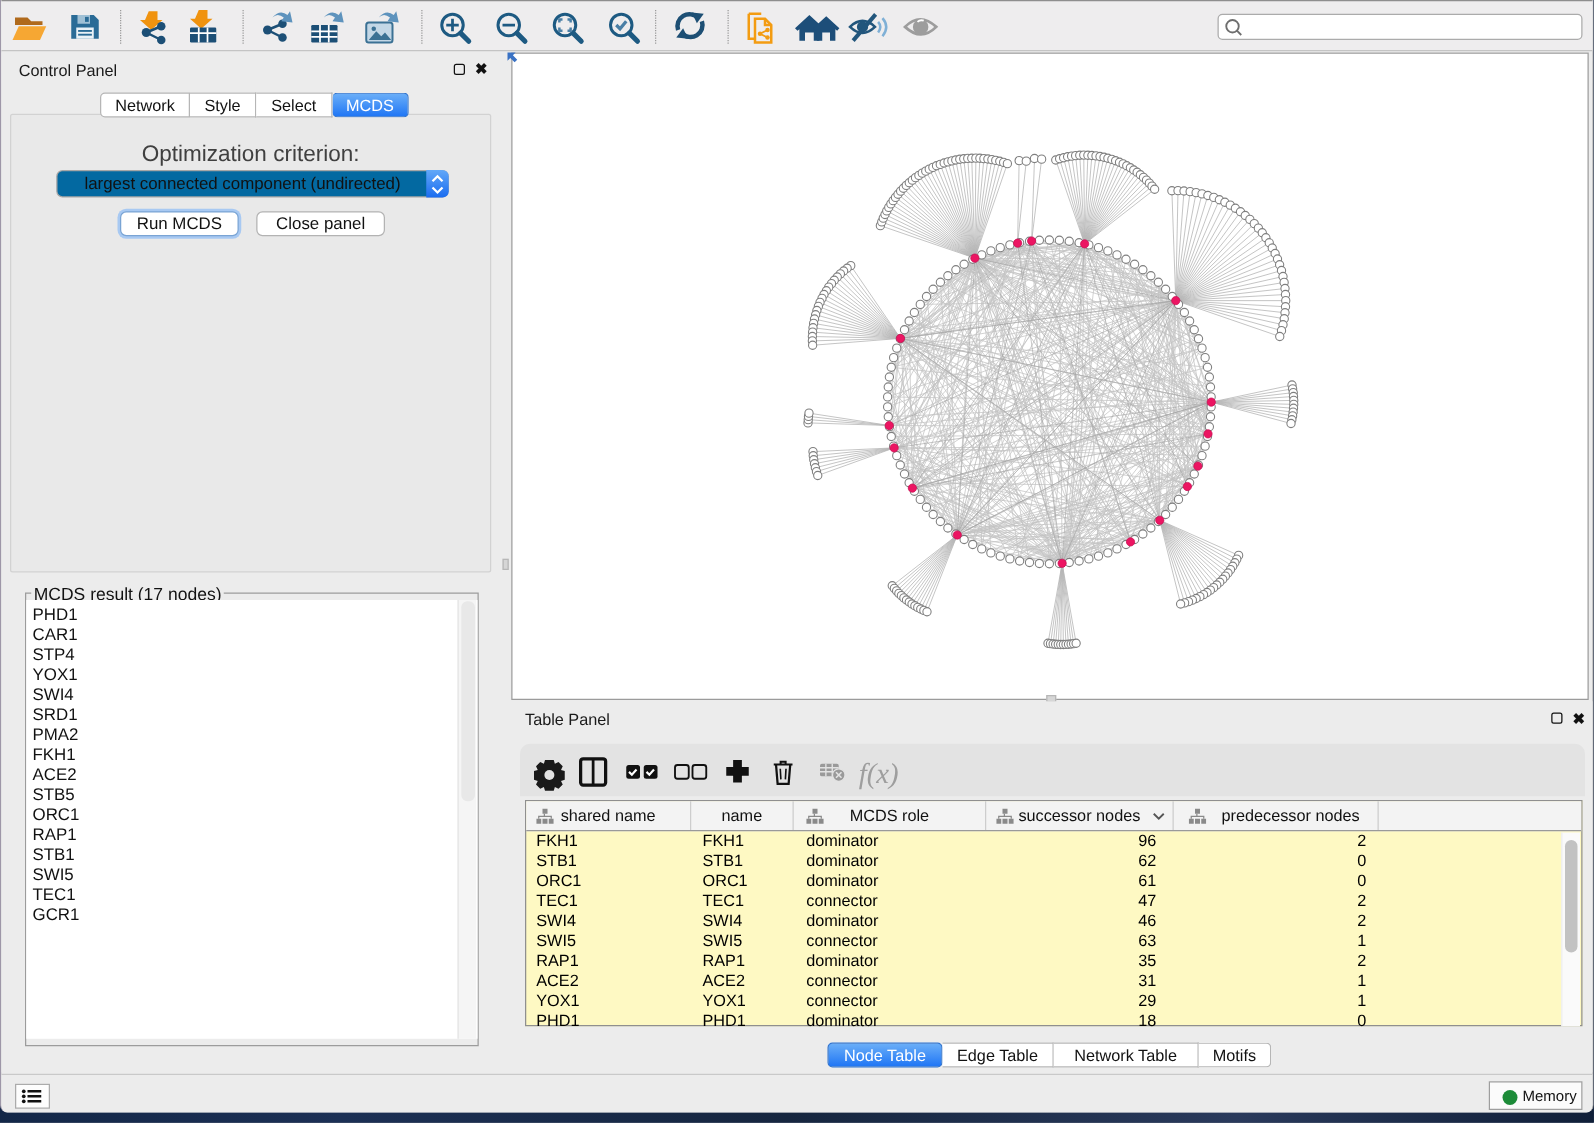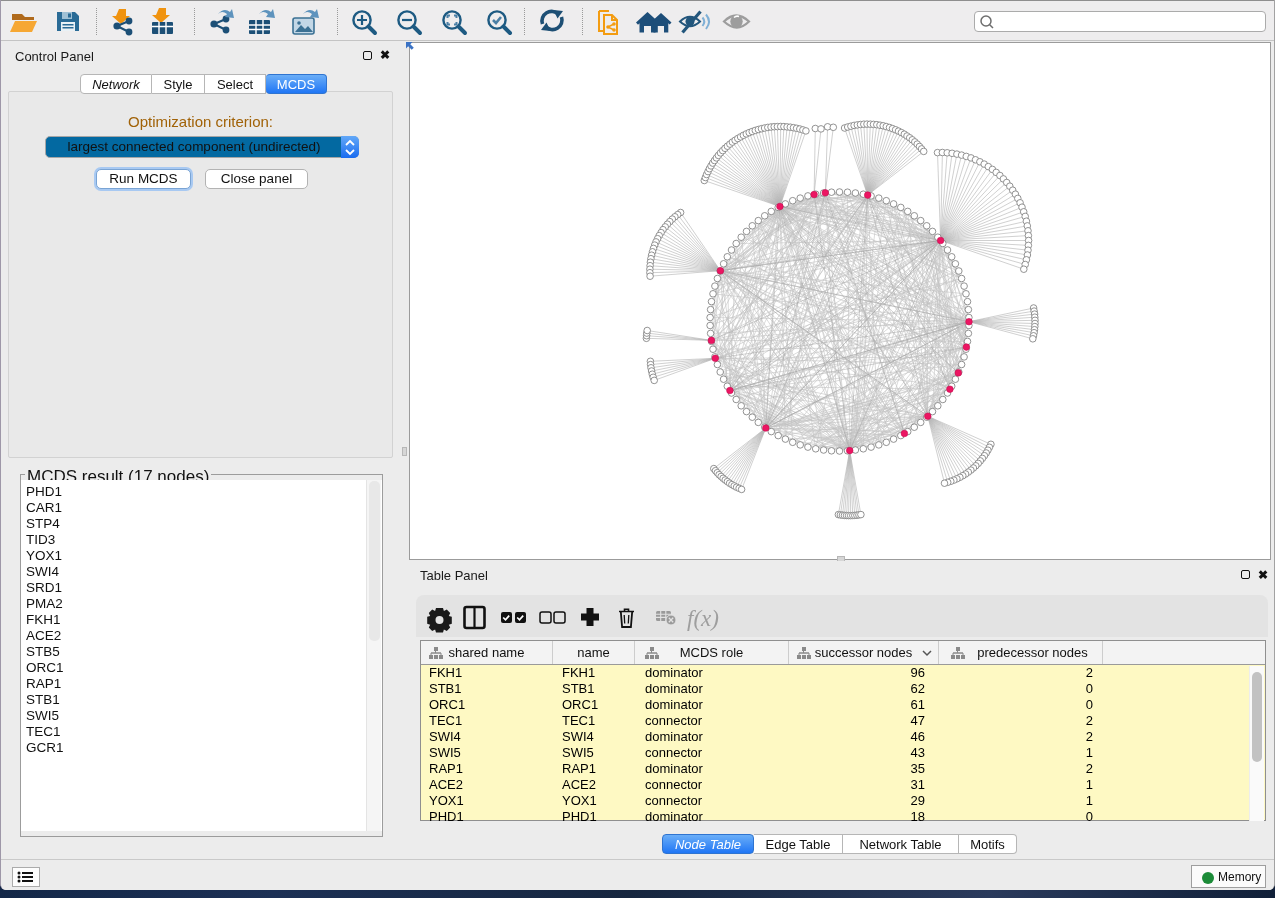--- a/index.html
+++ b/index.html
@@ -10,33 +10,33 @@
 .tsep{position:absolute;top:7px;height:27px;width:0;border-left:1px dotted #9a9a9a;}
 #searchbox{position:absolute;left:973px;top:10px;width:292px;height:21px;background:#fff;border:1px solid #ababab;border-radius:4px;}
 
 #cpanel{position:absolute;left:0;top:42px;width:399px;height:816px;background:#ececec;}
 #cp-title{position:absolute;left:14px;top:7px;font-size:13px;color:#1a1a1a;}
 .flicon{position:absolute;width:9px;height:9px;border:1.5px solid #111;border-radius:2px;background:#ececec;}
 .xicon{position:absolute;font-size:12px;font-weight:bold;color:#111;line-height:10px;}
 #cp-content{position:absolute;left:7px;top:49px;width:385px;height:367px;background:#e9e9e9;border:1px solid #d2d2d2;border-radius:2px;}
 .tabrow{position:absolute;height:20px;display:flex;}
 .tab{height:20px;line-height:19px;font-size:13px;color:#111;background:#fff;border:1px solid #b6b6b6;border-left:none;padding:0;text-align:center;white-space:nowrap;}
-.tab.first{border-left:1px solid #b6b6b6;border-radius:4px 0 0 4px;font-style:italic;}
+.tab.first{border-left:1px solid #b6b6b6;border-radius:4px 0 0 4px;}
 .tab.last{border-radius:0 4px 4px 0;}
 .tab.sel{background:linear-gradient(#6aaef8,#2076f5);color:#fff;border-color:#2f74d0;border-radius:4px;}
-#optlabel{position:absolute;left:0;top:71px;width:399px;text-align:center;font-size:15px;color:#a16207;}
+#optlabel{position:absolute;left:0;top:71px;width:399px;text-align:center;font-size:18px;color:#404040;}
 #dropdown{position:absolute;left:44px;top:94px;width:314px;height:22px;background:#0369a1;border:1px solid #a6a6a6;border-radius:5px;}
 #dropdown .txt{position:absolute;left:0;top:2px;width:296px;text-align:center;font-size:13.5px;color:#111;}
 #dropdown .step{position:absolute;right:-1px;top:-1px;width:18px;height:22px;border-radius:0 5px 5px 0;background:linear-gradient(#62a8f8,#1a6cf0);}
 #dropdown .step svg{position:absolute;left:3px;top:3px;}
 .btn{position:absolute;height:20px;background:#fff;border:1px solid #b3b3b3;border-radius:5px;font-size:13.5px;color:#111;text-align:center;line-height:18px;}
 #runbtn{left:95px;top:127px;width:95px;box-shadow:0 0 0 2px #a8c9f2;border-color:#7aa4d4;}
 #closebtn{left:204px;top:127px;width:103px;}
 #fieldset{position:absolute;left:19px;top:432px;width:363px;height:363px;border:1px solid #9c9c9c;}
-#fieldlegend{position:absolute;left:24px;top:425px;background:#ececec;padding:0 2px;font-size:17px;color:#111;}
+#fieldlegend{position:absolute;left:24px;top:425px;background:#ececec;padding:0 2px;font-size:14px;color:#111;}
 #mlist{position:absolute;left:20px;top:438px;width:361px;height:351px;background:#fff;font-size:13.5px;color:#111;}
 #mlist .it{height:16px;line-height:16px;padding-left:5px;}
 #mlist .sb{position:absolute;right:1px;top:0px;width:15px;height:351px;background:#f5f5f5;border-left:1px solid #e4e4e4;}
 #mlist .sb .th{position:absolute;left:2px;top:1px;width:11px;height:160px;background:#e8e8e8;border-radius:5px;}
 
 #vsplit{position:absolute;left:399px;top:42px;width:9px;height:816px;background:#ececec;}
 #vhandle{position:absolute;left:401px;top:447px;width:5px;height:9px;background:#d6d6d6;border:1px solid #b7b7b7;}
 
 #netframe{position:absolute;left:408px;top:42px;width:862px;height:518px;background:#fff;border:1px solid #9b9b9b;}
 #nettitle{position:absolute;left:0;top:0;width:860px;height:18px;background:linear-gradient(#f0f0f0,#d9d9d9);border-bottom:1px solid #b1b1b1;}
@@ -196,21 +196,20 @@
       </div>
 <div class="btn" id="runbtn">Run MCDS</div>
 <div class="btn" id="closebtn">Close panel</div>
 <div id="fieldset"></div>
       <div id="fieldlegend">MCDS result (17 nodes)</div>
 <div id="mlist">
 <div style="height:4px"></div>
 <div class="it">PHD1</div>
         <div class="it">CAR1</div>
         <div class="it">STP4</div>
-        <div class="it">TID3</div>
 <div class="it">YOX1</div>
         <div class="it">SWI4</div>
         <div class="it">SRD1</div>
         <div class="it">PMA2</div>
 <div class="it">FKH1</div>
         <div class="it">ACE2</div>
         <div class="it">STB5</div>
         <div class="it">ORC1</div>
 <div class="it">RAP1</div>
         <div class="it">STB1</div>
@@ -1320,21 +1319,21 @@
 <div class="trow num" style="left:404px;top:72px;width:100px">47</div>
 <div class="trow num" style="left:572px;top:72px;width:100px">2</div>
 <div class="trow" style="left:8px;top:88px;width:120px">SWI4</div>
 <div class="trow" style="left:141px;top:88px;width:70px">SWI4</div>
 <div class="trow" style="left:224px;top:88px;width:140px">dominator</div>
 <div class="trow num" style="left:404px;top:88px;width:100px">46</div>
 <div class="trow num" style="left:572px;top:88px;width:100px">2</div>
 <div class="trow" style="left:8px;top:104px;width:120px">SWI5</div>
 <div class="trow" style="left:141px;top:104px;width:70px">SWI5</div>
 <div class="trow" style="left:224px;top:104px;width:140px">connector</div>
-<div class="trow num" style="left:404px;top:104px;width:100px">43</div>
+<div class="trow num" style="left:404px;top:104px;width:100px">63</div>
 <div class="trow num" style="left:572px;top:104px;width:100px">1</div>
 <div class="trow" style="left:8px;top:120px;width:120px">RAP1</div>
 <div class="trow" style="left:141px;top:120px;width:70px">RAP1</div>
 <div class="trow" style="left:224px;top:120px;width:140px">dominator</div>
 <div class="trow num" style="left:404px;top:120px;width:100px">35</div>
 <div class="trow num" style="left:572px;top:120px;width:100px">2</div>
 <div class="trow" style="left:8px;top:136px;width:120px">ACE2</div>
 <div class="trow" style="left:141px;top:136px;width:70px">ACE2</div>
 <div class="trow" style="left:224px;top:136px;width:140px">connector</div>
 <div class="trow num" style="left:404px;top:136px;width:100px">31</div>

